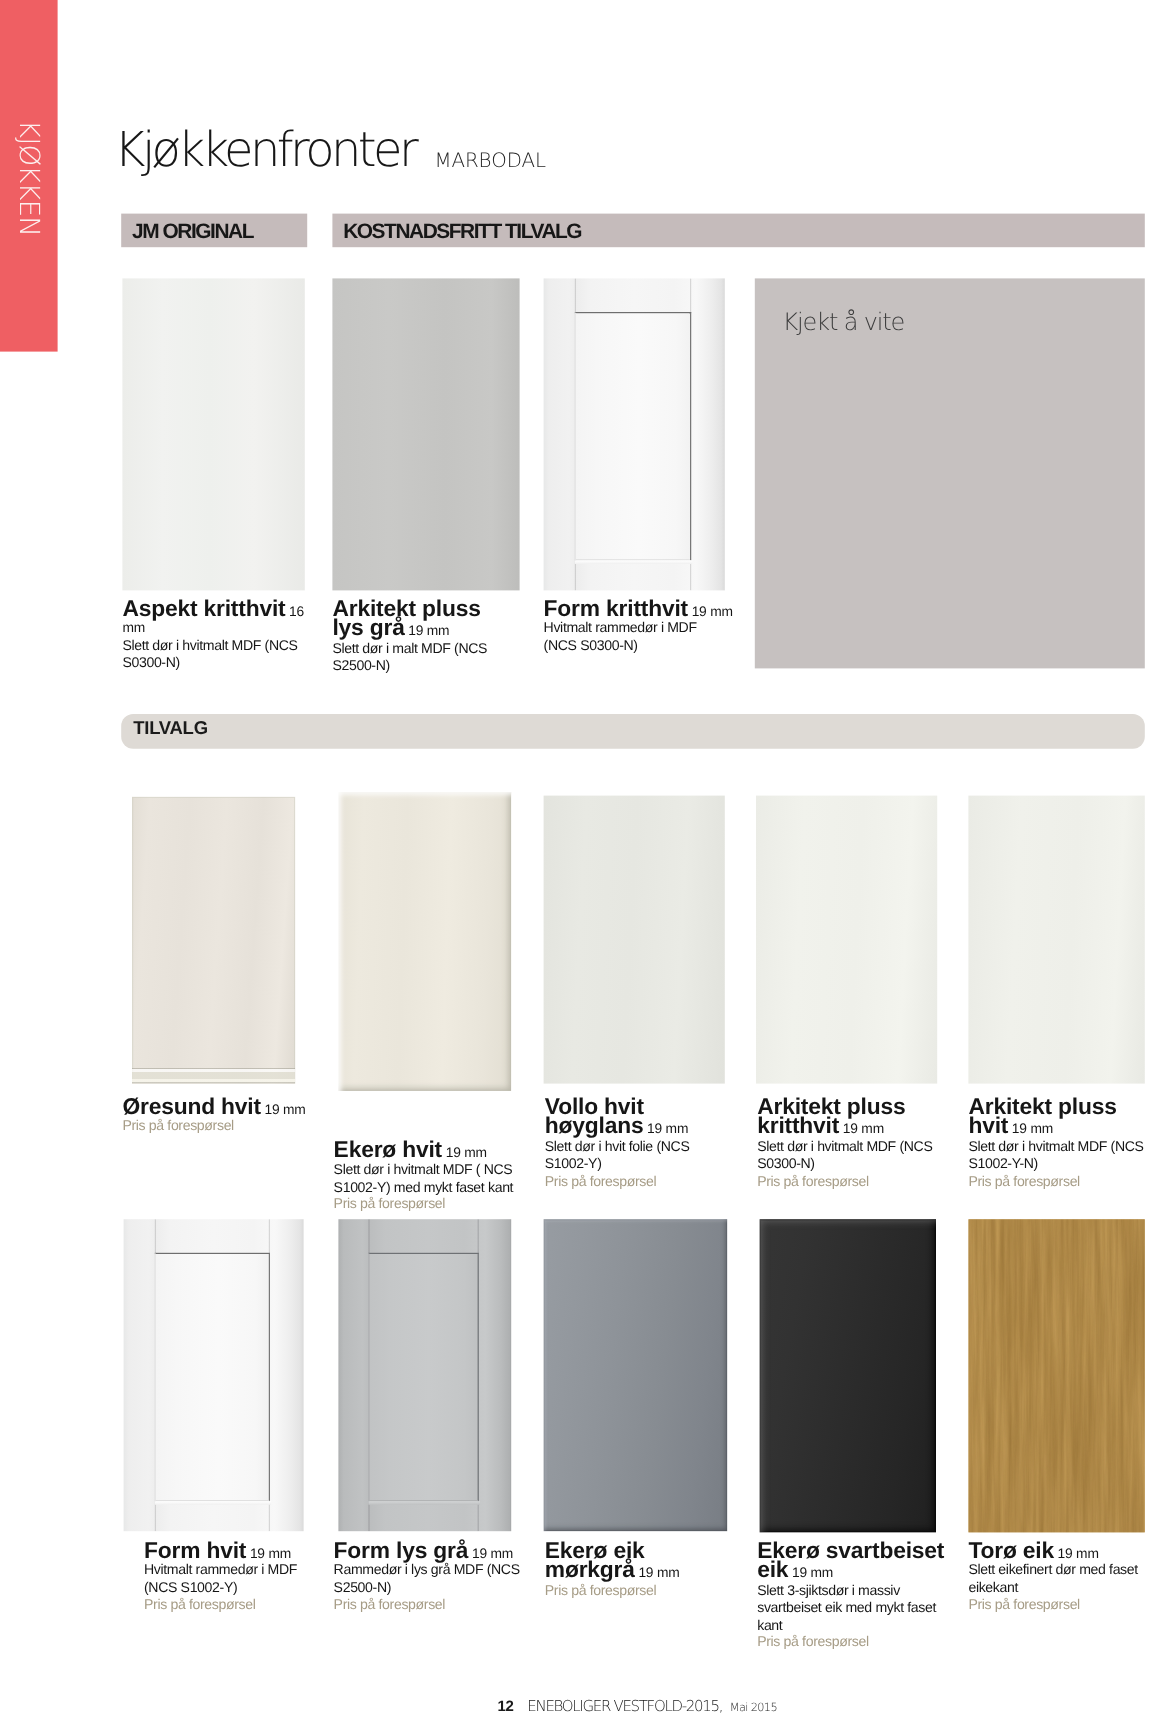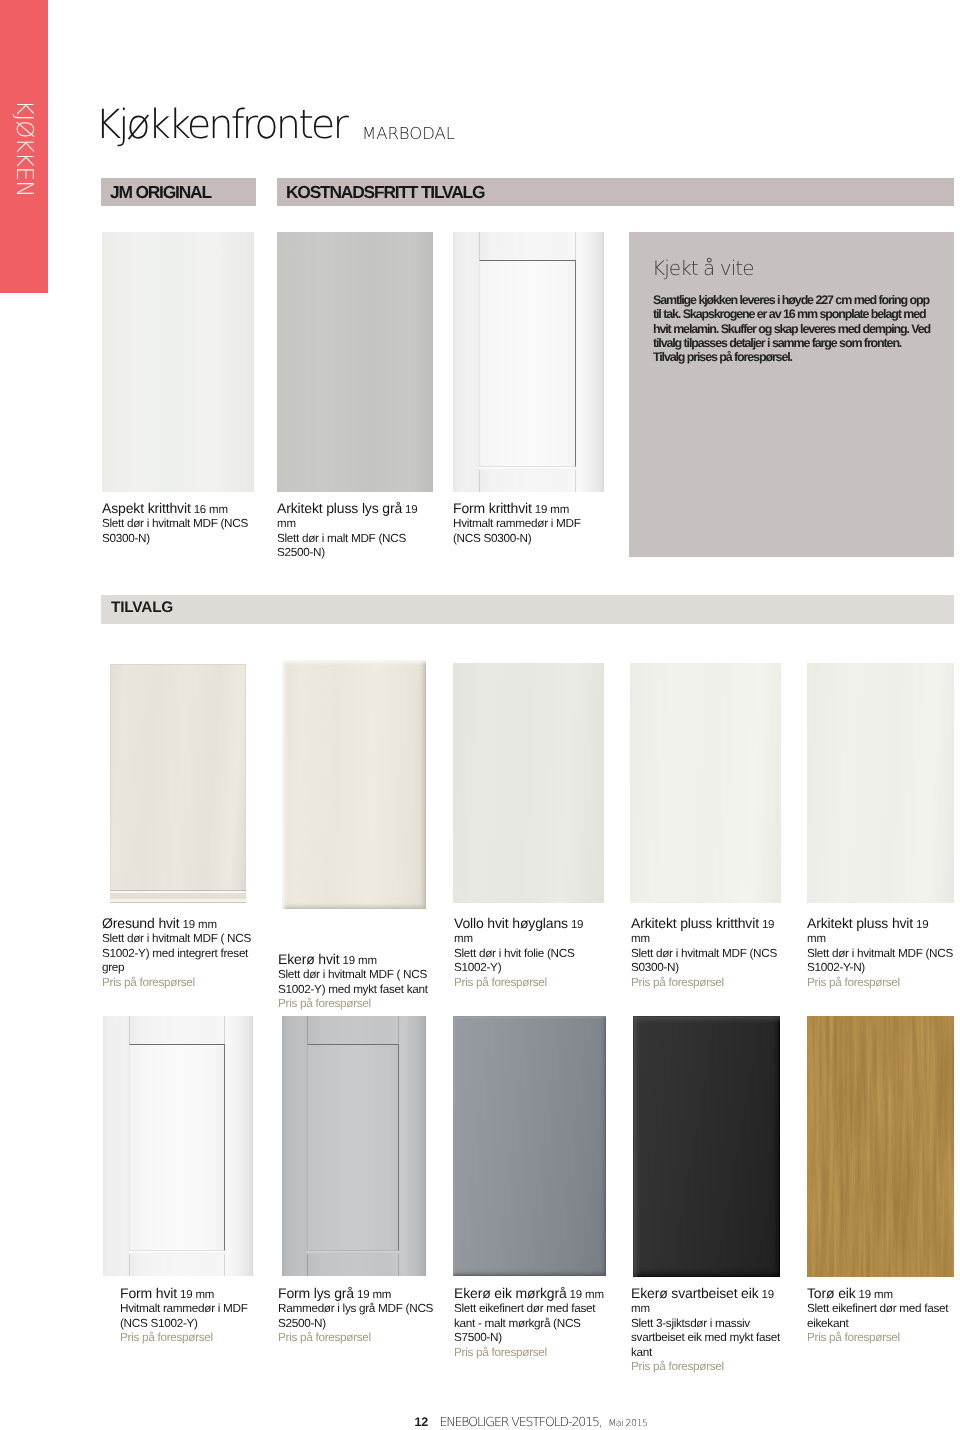--- a/index.html
+++ b/index.html
@@ -34,29 +34,29 @@
 
   
   #info-panel{position:absolute;left:629px;top:232px;width:325px;height:325px;background:#c6c1c0;}
   #info-title{position:absolute;left:23px;top:31px;font-size:20px;font-weight:200;
       font-family:"DejaVu Sans",sans-serif;letter-spacing:-0.95px;line-height:11.4px;color:#3e3e3e;}
   #info-body{position:absolute;left:24px;top:61px;width:281px;font-size:12.5px;
       line-height:14.25px;color:#232323;font-weight:bold;letter-spacing:-1.15px;
       word-spacing:0.2px;font-family:"Liberation Sans",sans-serif;}
 
   
-  #section-bar{position:absolute;left:101px;top:595px;width:853px;height:29px;background:#dedad5;}
+  #section-bar{position:absolute;left:101px;top:595px;width:853px;height:29px;background:#dedad5;border-radius:10px;}
   #section-bar span{position:absolute;left:10px;top:8px;font-size:15.4px;font-weight:bold;
       color:#1b1b1b;letter-spacing:-0.2px;line-height:10.6px;
       font-family:"Liberation Sans",sans-serif;}
 
   
   .cap{position:absolute;font-size:11.75px;color:#161616;line-height:14.4px;
        letter-spacing:-0.3px;font-family:"Liberation Sans",sans-serif;}
-  .cap .nm{font-weight:normal;font-size:14px;letter-spacing:-0.15px;}
+  .cap .nm{font-weight:bold;font-size:19px;letter-spacing:-0.15px;}
   .cap .sz{font-weight:normal;font-size:11.5px;letter-spacing:-0.18px;}
   .cap .hd{display:block;}
   .cap .ds{display:block;}
   .cap .pr{display:block;color:#a69c86;}
 
   
   #footer{position:absolute;left:0;top:1417px;width:1062px;text-align:center;
       color:#1b1b1b;line-height:9px;white-space:nowrap;}
   #footer .pg{font-weight:bold;font-size:12.5px;font-family:"Liberation Sans",sans-serif;
       letter-spacing:-0.2px;}
@@ -182,21 +182,20 @@
 
   <div class="tab" id="tab-jm">
     <span>JM ORIGINAL</span>
   </div>
   <div class="tab" id="tab-kostnad">
     <span>KOSTNADSFRITT TILVALG</span>
   </div>
 
   <div id="info-panel">
     <div id="info-title">Kjekt å vite</div>
-    <div id="info-body">Samtlige kjøkken leveres i høyde 227 cm med foring opp til tak. Skapskrogene er av 16 mm sponplate belagt med hvit melamin. Skuffer og skap leveres med demping. Ved tilvalg tilpasses detaljer i samme farge som fronten. Tilvalg prises på forespørsel.</div>
   </div>
 
   <div id="section-bar">
     <span>TILVALG</span>
   </div>
 
   <div class="door" id="door-r1c1"></div>
   <div class="door" id="door-r1c2"></div>
   <div class="door shaker" id="door-r1c3">
     <div class="stiles">
@@ -261,21 +260,20 @@
       <div class="cap" style="left: 277px; top: 501px; width: 155px;">
         <span class="hd" style="width: 152px;"><span class="nm">Arkitekt pluss lys grå</span><span class="sz"> 19 mm</span></span>
         <span class="ds">Slett dør i malt MDF (NCS S2500-N)</span>
       </div>
       <div class="cap" style="left: 453px; top: 501px; width: 158px;">
         <span class="hd" style="width: 158px;"><span class="nm">Form  kritthvit</span><span class="sz"> 19 mm</span></span>
         <span class="ds">Hvitmalt rammedør i MDF (NCS S0300-N)</span>
       </div>
       <div class="cap" style="left: 102px; top: 916px; width: 158px;">
         <span class="hd" style="width: 158px;"><span class="nm">Øresund hvit</span><span class="sz"> 19 mm</span></span>
-        <span class="ds">Slett dør i hvitmalt MDF ( NCS S1002-Y) med integrert freset grep</span>
         <span class="pr">Pris på forespørsel</span>
       </div>
       <div class="cap" style="left: 278px; top: 916px; width: 158px;">
         <span class="hd" style="width: 158px; margin-top: 36px;"><span class="nm">Ekerø hvit</span><span class="sz"> 19 mm</span></span>
         <span class="ds">Slett dør i hvitmalt MDF ( NCS S1002-Y) med mykt faset kant</span>
         <span class="pr">Pris på forespørsel</span>
       </div>
       <div class="cap" style="left: 454px; top: 916px; width: 152px;">
         <span class="hd" style="width: 141px;"><span class="nm">Vollo hvit høyglans</span><span class="sz"> 19 mm</span></span>
         <span class="ds">Slett dør i hvit folie (NCS S1002-Y)</span>
@@ -296,21 +294,20 @@
         <span class="ds">Hvitmalt rammedør i MDF (NCS S1002-Y)</span>
         <span class="pr">Pris på forespørsel</span>
       </div>
       <div class="cap" style="left: 278px; top: 1286px; width: 158px;">
         <span class="hd" style="width: 158px;"><span class="nm">Form lys grå</span><span class="sz"> 19 mm</span></span>
         <span class="ds">Rammedør i lys grå MDF (NCS S2500-N)</span>
         <span class="pr">Pris på forespørsel</span>
       </div>
       <div class="cap" style="left: 454px; top: 1286px; width: 152px;">
         <span class="hd" style="width: 152px;"><span class="nm">Ekerø eik mørkgrå</span><span class="sz"> 19 mm</span></span>
-        <span class="ds">Slett eikefinert dør med faset kant - malt mørkgrå (NCS S7500-N)</span>
         <span class="pr">Pris på forespørsel</span>
       </div>
       <div class="cap" style="left: 631px; top: 1286px; width: 152px;">
         <span class="hd" style="width: 156px;"><span class="nm">Ekerø svartbeiset eik</span><span class="sz"> 19 mm</span></span>
         <span class="ds">Slett 3-sjiktsdør i massiv svartbeiset eik med mykt faset kant</span>
         <span class="pr">Pris på forespørsel</span>
       </div>
       <div class="cap" style="left: 807px; top: 1286px; width: 158px;">
         <span class="hd" style="width: 158px;"><span class="nm">Torø eik</span><span class="sz"> 19 mm</span></span>
         <span class="ds">Slett eikefinert dør med faset eikekant</span>

